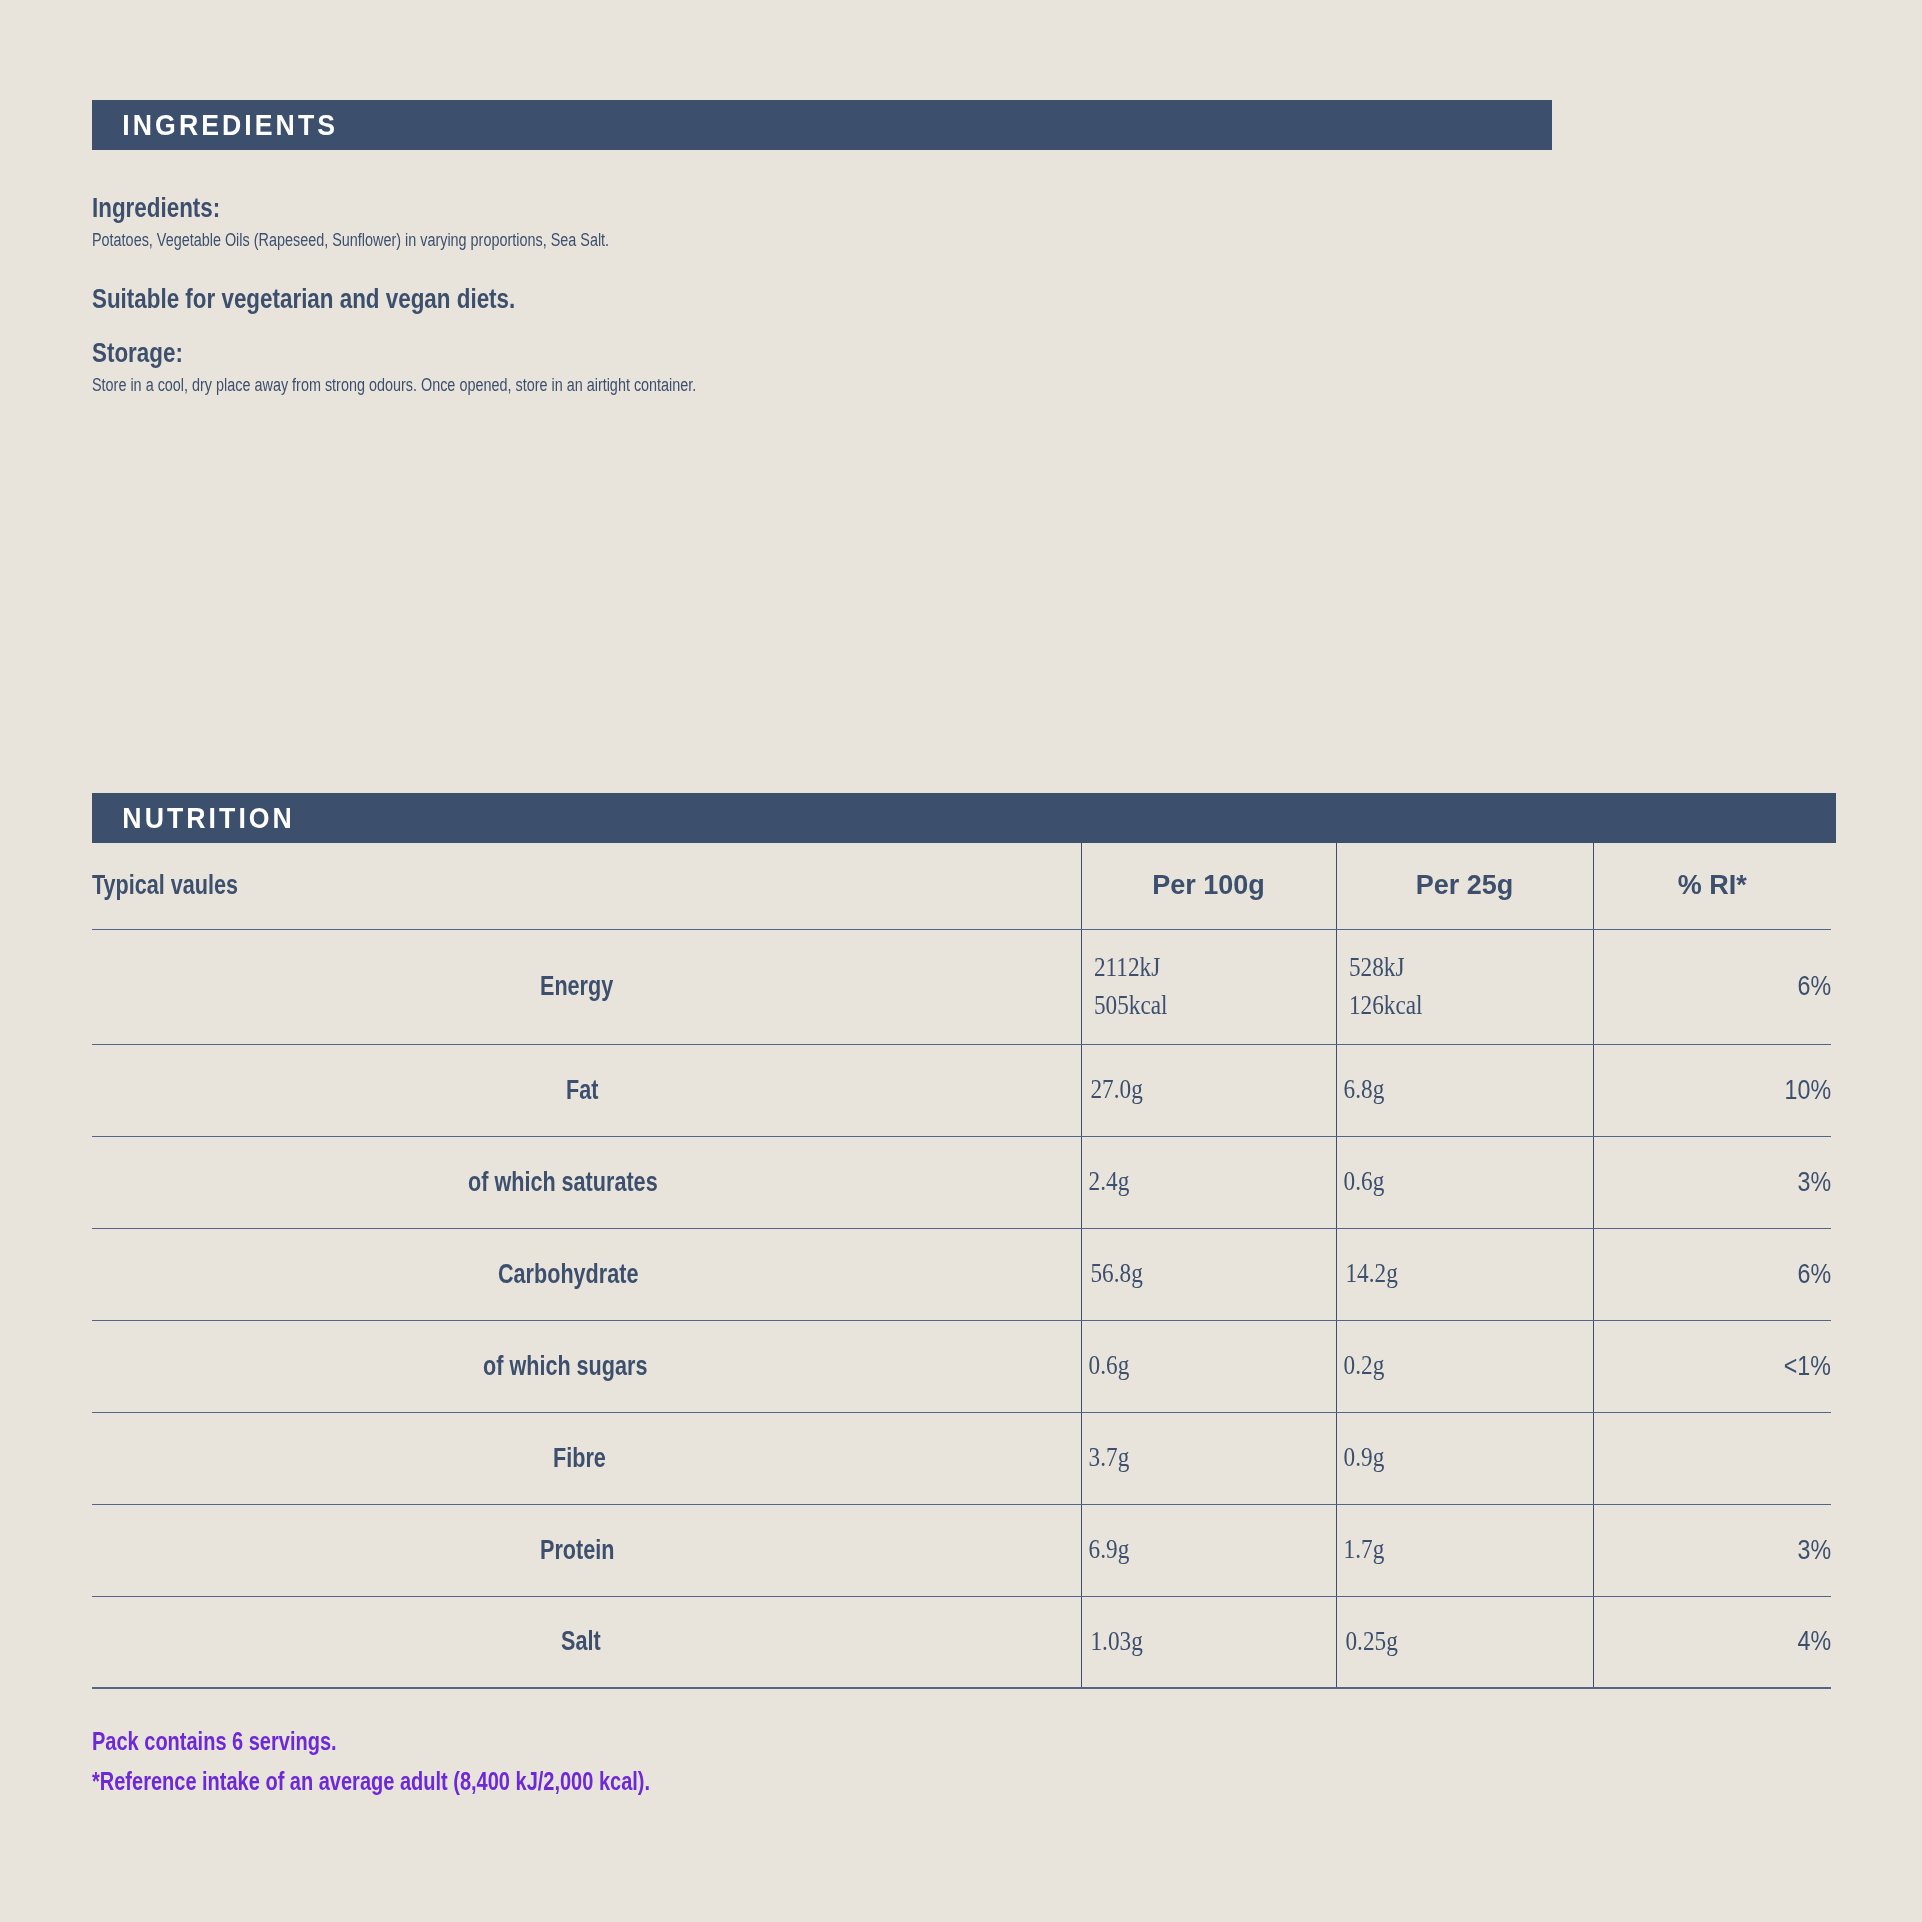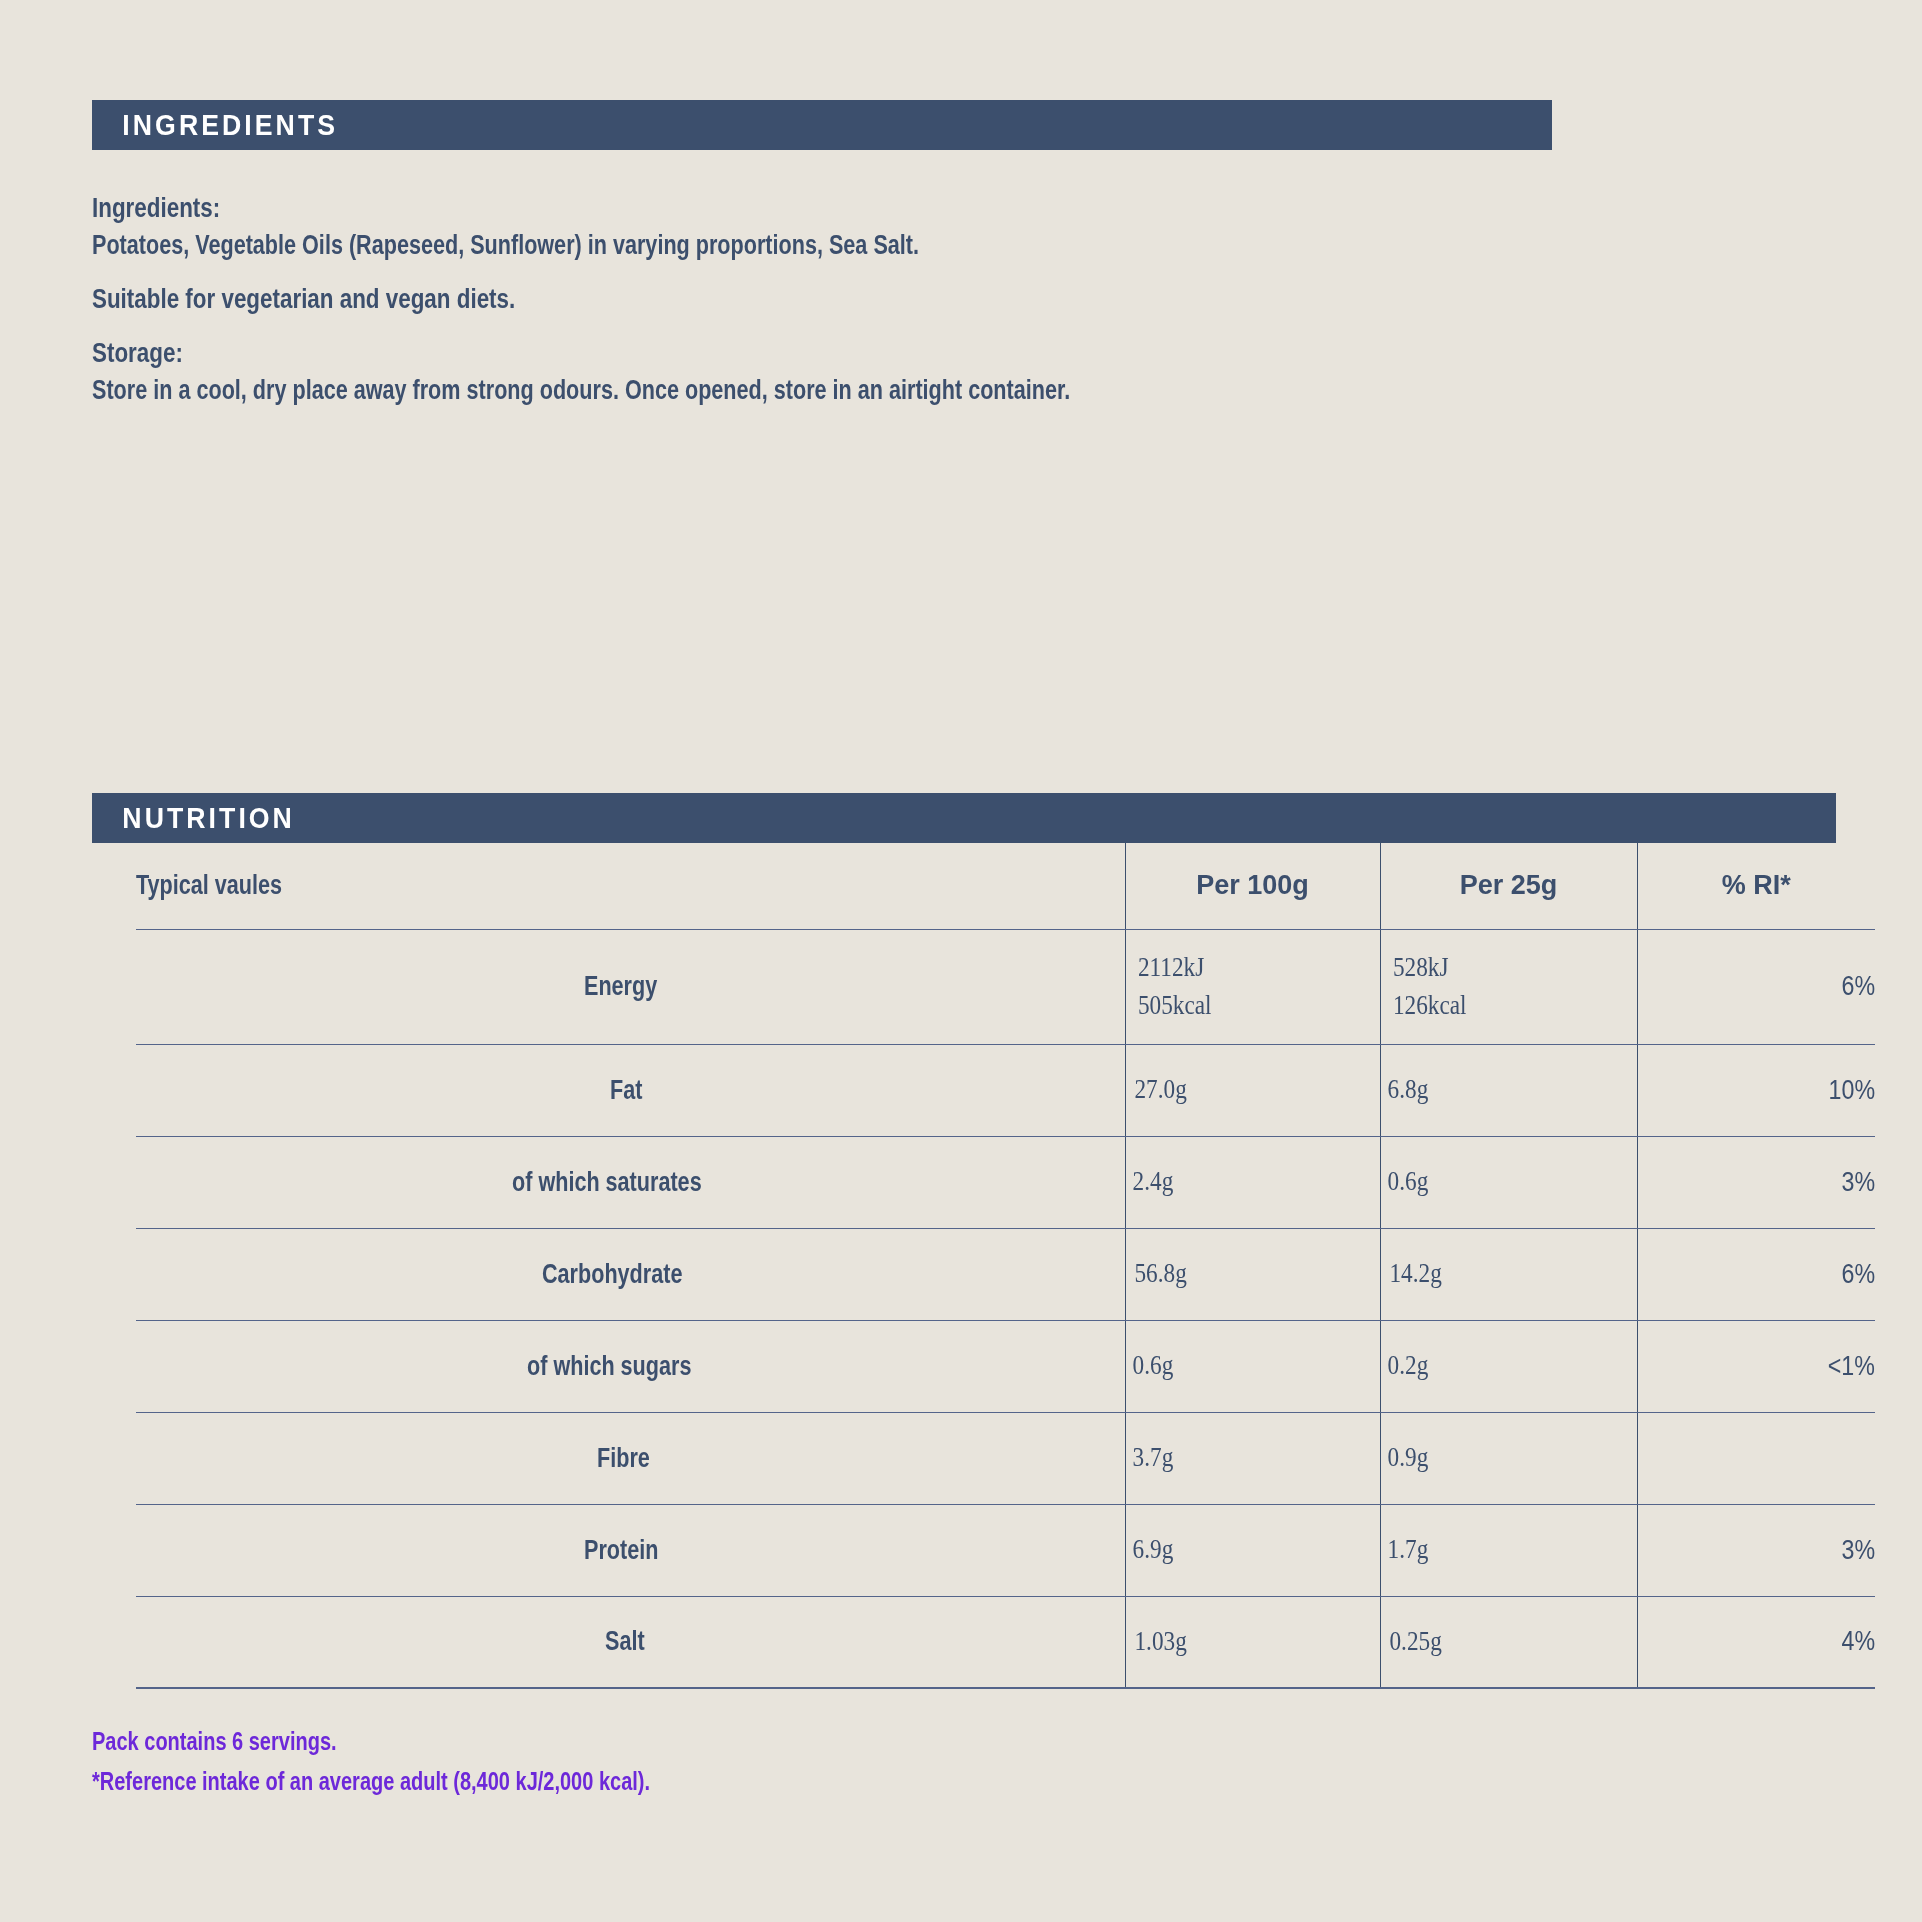--- a/index.html
+++ b/index.html
@@ -63,35 +63,34 @@
     letter-spacing: 0.6px;
     margin-bottom: 0px;
     height: 42px;
   }
   .ing-h {
     font-size: 28px;
     font-weight: bold;
     height: 38px;
   }
   .ing-p {
-    font-size: 27px;
-    font-weight: bold;
+    font-size: 18px;
+    font-weight: normal;
     height: 38px;
   }
   .gap-20 { height: 21px; }
   .gap-14 { height: 15.4px; }
 
   
   .nut-table {
     position: absolute;
     left: 92px;
     top: 843px;
     width: 1739px;
     color: #3c4f6d;
-    margin-left: 44px;
   }
   table.nutrition {
     width: 100%;
     border-collapse: collapse;
     table-layout: fixed;
   }
   table.nutrition col.c-name { width: 989px; }
   table.nutrition col.c-100  { width: 255px; }
   table.nutrition col.c-25   { width: 257px; }
   table.nutrition col.c-ri   { width: 238px; }

